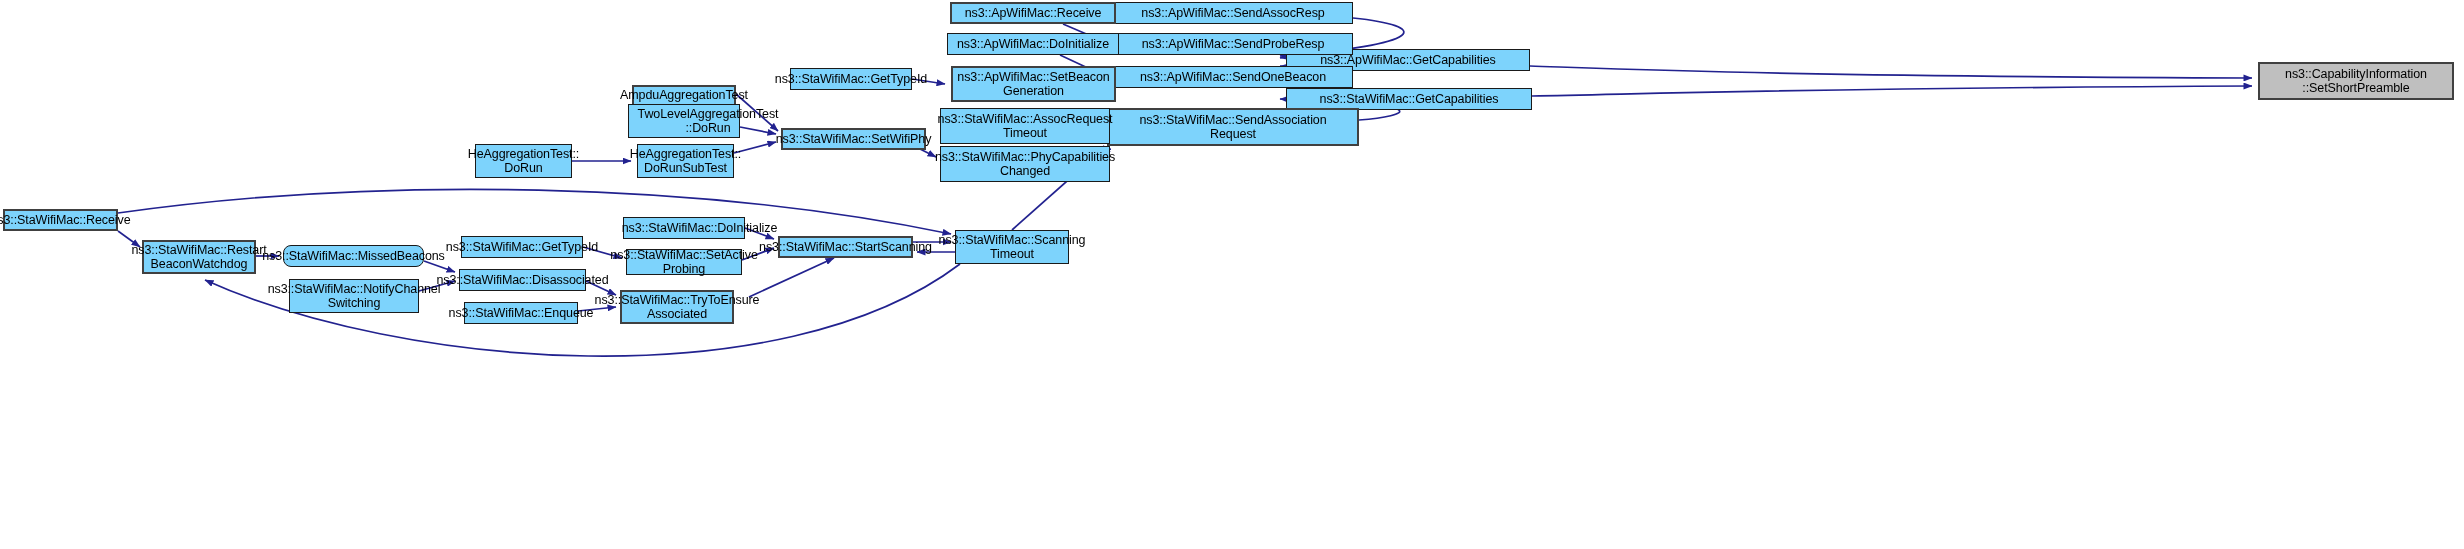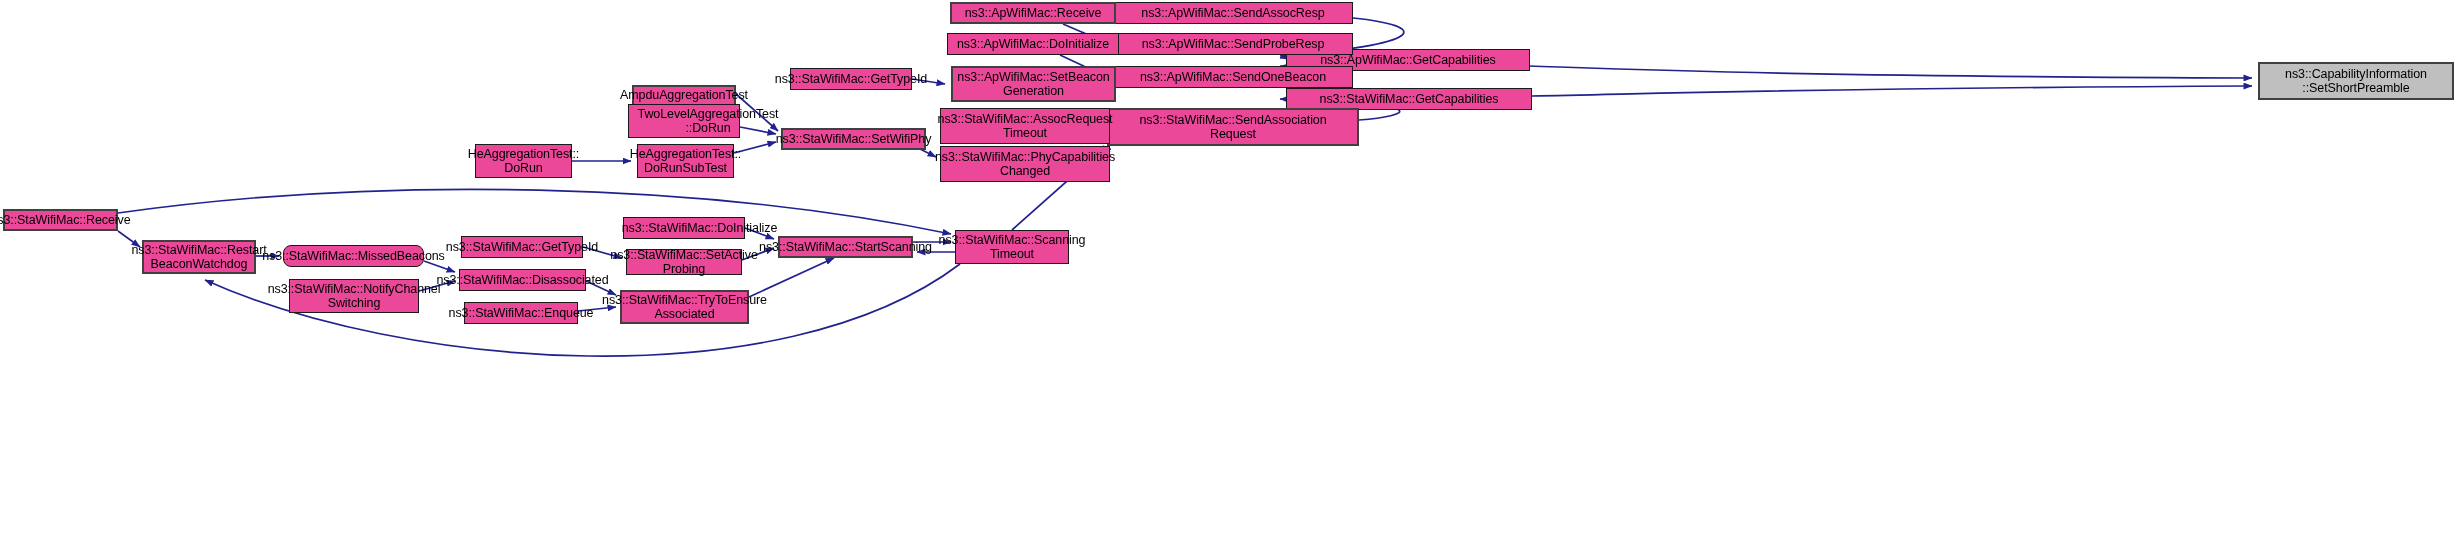--- a/index.html
+++ b/index.html
@@ -1,19 +1,19 @@
 <!DOCTYPE html>
 <html><head>
 <meta charset="utf-8">
 <style>
   html,body{margin:0;padding:0;background:#ffffff;}
   #canvas{position:relative;width:2464px;height:549px;background:#ffffff;
           font-family:"Liberation Sans","DejaVu Sans",sans-serif;overflow:hidden;}
   #edges{position:absolute;left:0;top:0;width:2464px;height:549px;}
-  .node{position:absolute;box-sizing:border-box;background:#ec4899;
+  .node{position:absolute;box-sizing:border-box;background:#7dd3fc;
         border:1px solid #1a1a1a;display:flex;align-items:center;
         justify-content:center;text-align:center;line-height:1.12;
         color:#000000;letter-spacing:-0.1px;white-space:pre-line;}
   .node.thick{border:2px solid #404040;}
   .node.hl{background:#bfbfbf;border:2px solid #404040;}
   .node span{display:block;padding:0 4px;}
 </style>
 </head>
 <body>
 
@@ -110,21 +110,21 @@
 DoRunSubTest</span></div>
     <div class="node" style="left: 475px; top: 144px; width: 97px; height: 34px; font-size: 12.5px;"><span>HeAggregationTest::
 DoRun</span></div>
     <div class="node" style="left: 955px; top: 230px; width: 114px; height: 34px; font-size: 12.5px;"><span>ns3::StaWifiMac::Scanning
 Timeout</span></div>
     <div class="node thick" style="left: 778px; top: 236px; width: 135px; height: 22px; font-size: 12.5px;"><span>ns3::StaWifiMac::StartScanning</span></div>
     <div class="node" style="left: 623px; top: 217px; width: 122px; height: 22px; font-size: 12.5px; padding-left: 31px;"><span>ns3::StaWifiMac::DoInitialize</span></div>
     <div class="node" style="left: 626px; top: 249px; width: 116px; height: 26px; font-size: 12.5px;"><span>ns3::StaWifiMac::SetActive
 Probing</span></div>
     <div class="node" style="left: 461px; top: 236px; width: 122px; height: 22px; font-size: 12.5px;"><span>ns3::StaWifiMac::GetTypeId</span></div>
-    <div class="node thick" style="left: 620px; top: 290px; width: 129px; height: 34px; font-size: 12.5px;"><span>ns3::StaWifiMac::TryToEnsure
+    <div class="node thick" style="left: 620px; top: 290px; width: 114px; height: 34px; font-size: 12.5px;"><span>ns3::StaWifiMac::TryToEnsure
 Associated</span></div>
     <div class="node" style="left: 459px; top: 269px; width: 127px; height: 22px; font-size: 12.5px;"><span>ns3::StaWifiMac::Disassociated</span></div>
     <div class="node" style="left: 464px; top: 302px; width: 114px; height: 22px; font-size: 12.5px;"><span>ns3::StaWifiMac::Enqueue</span></div>
     <div class="node" style="left: 289px; top: 279px; width: 130px; height: 34px; font-size: 12.5px;"><span>ns3::StaWifiMac::NotifyChannel
 Switching</span></div>
     <div class="node" style="left: 283px; top: 245px; width: 141px; height: 22px; font-size: 12.5px; border-radius: 8px;"><span>ns3::StaWifiMac::MissedBeacons</span></div>
     <div class="node thick" style="left: 142px; top: 240px; width: 114px; height: 34px; font-size: 12.5px;"><span>ns3::StaWifiMac::Restart
 BeaconWatchdog</span></div>
     <div class="node thick" style="left: 3px; top: 209px; width: 115px; height: 22px; font-size: 12.5px;"><span>ns3::StaWifiMac::Receive</span></div>
   </div>

